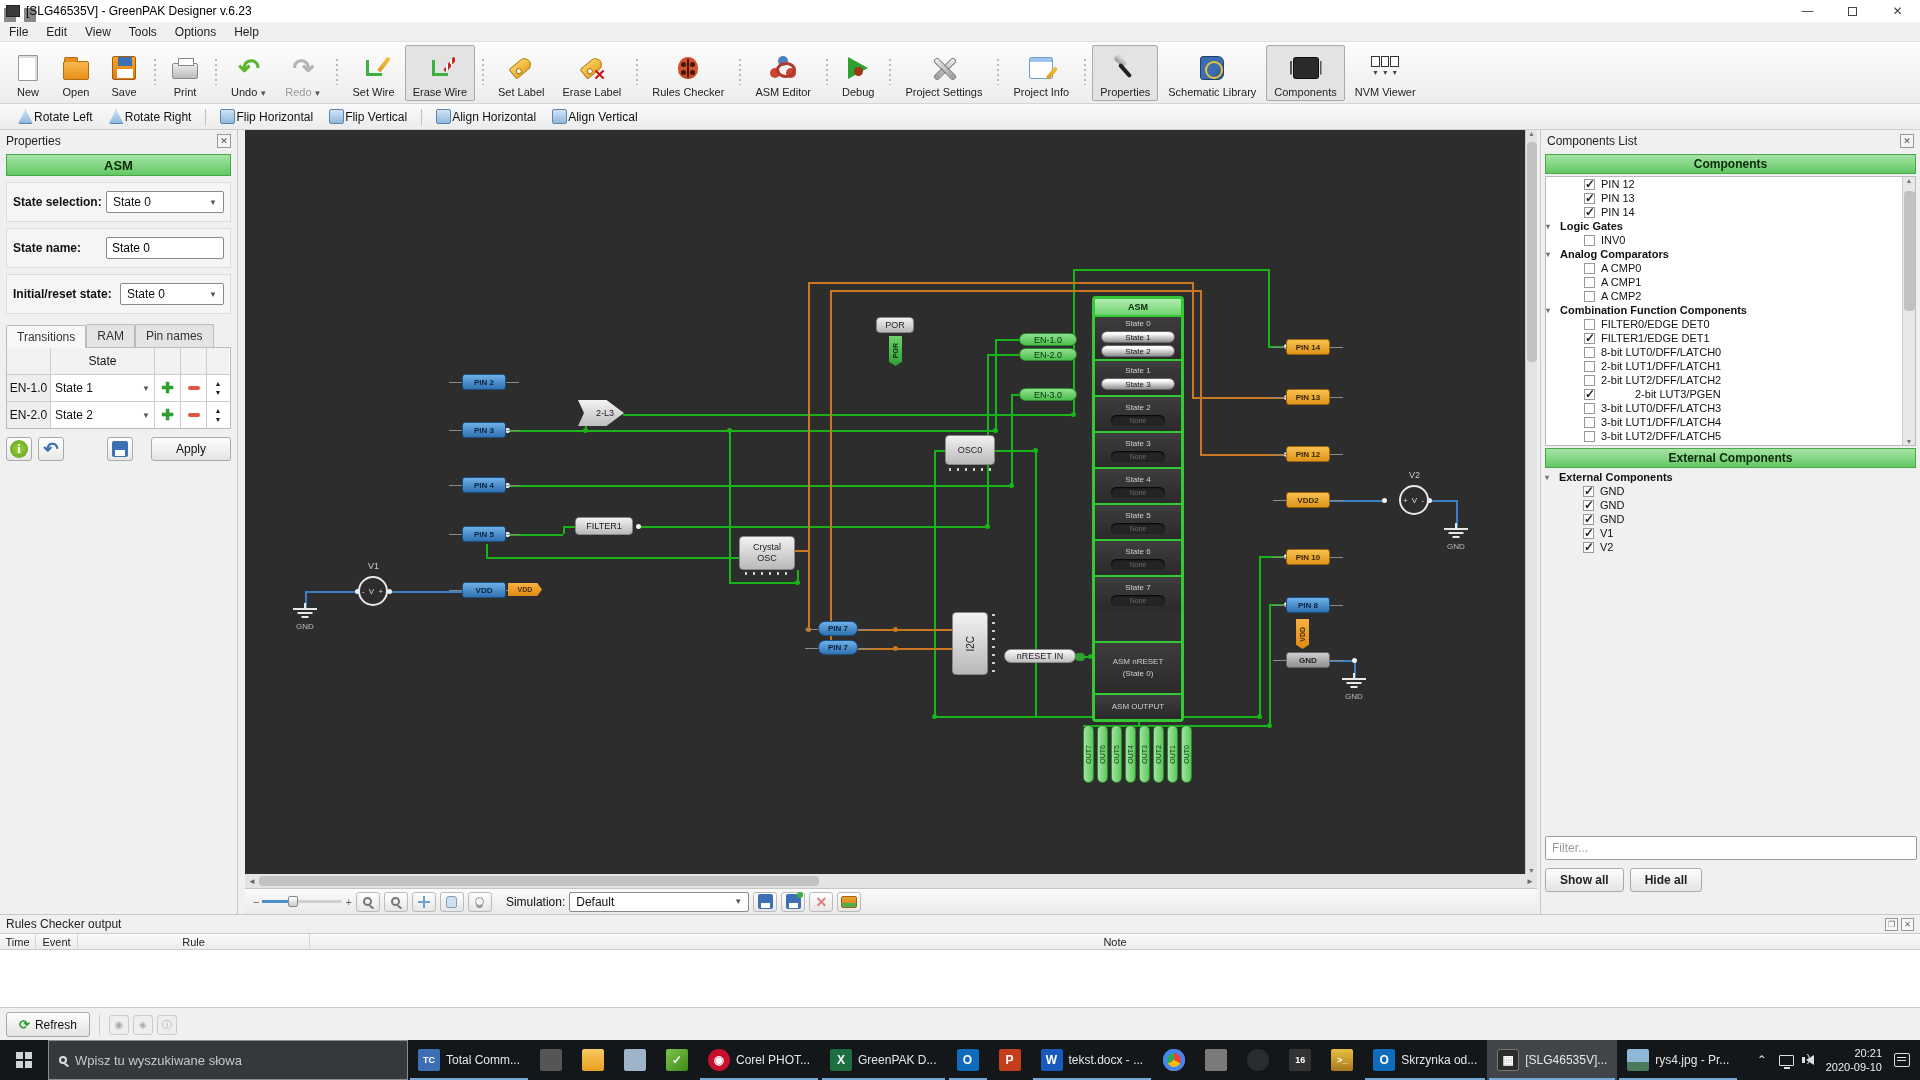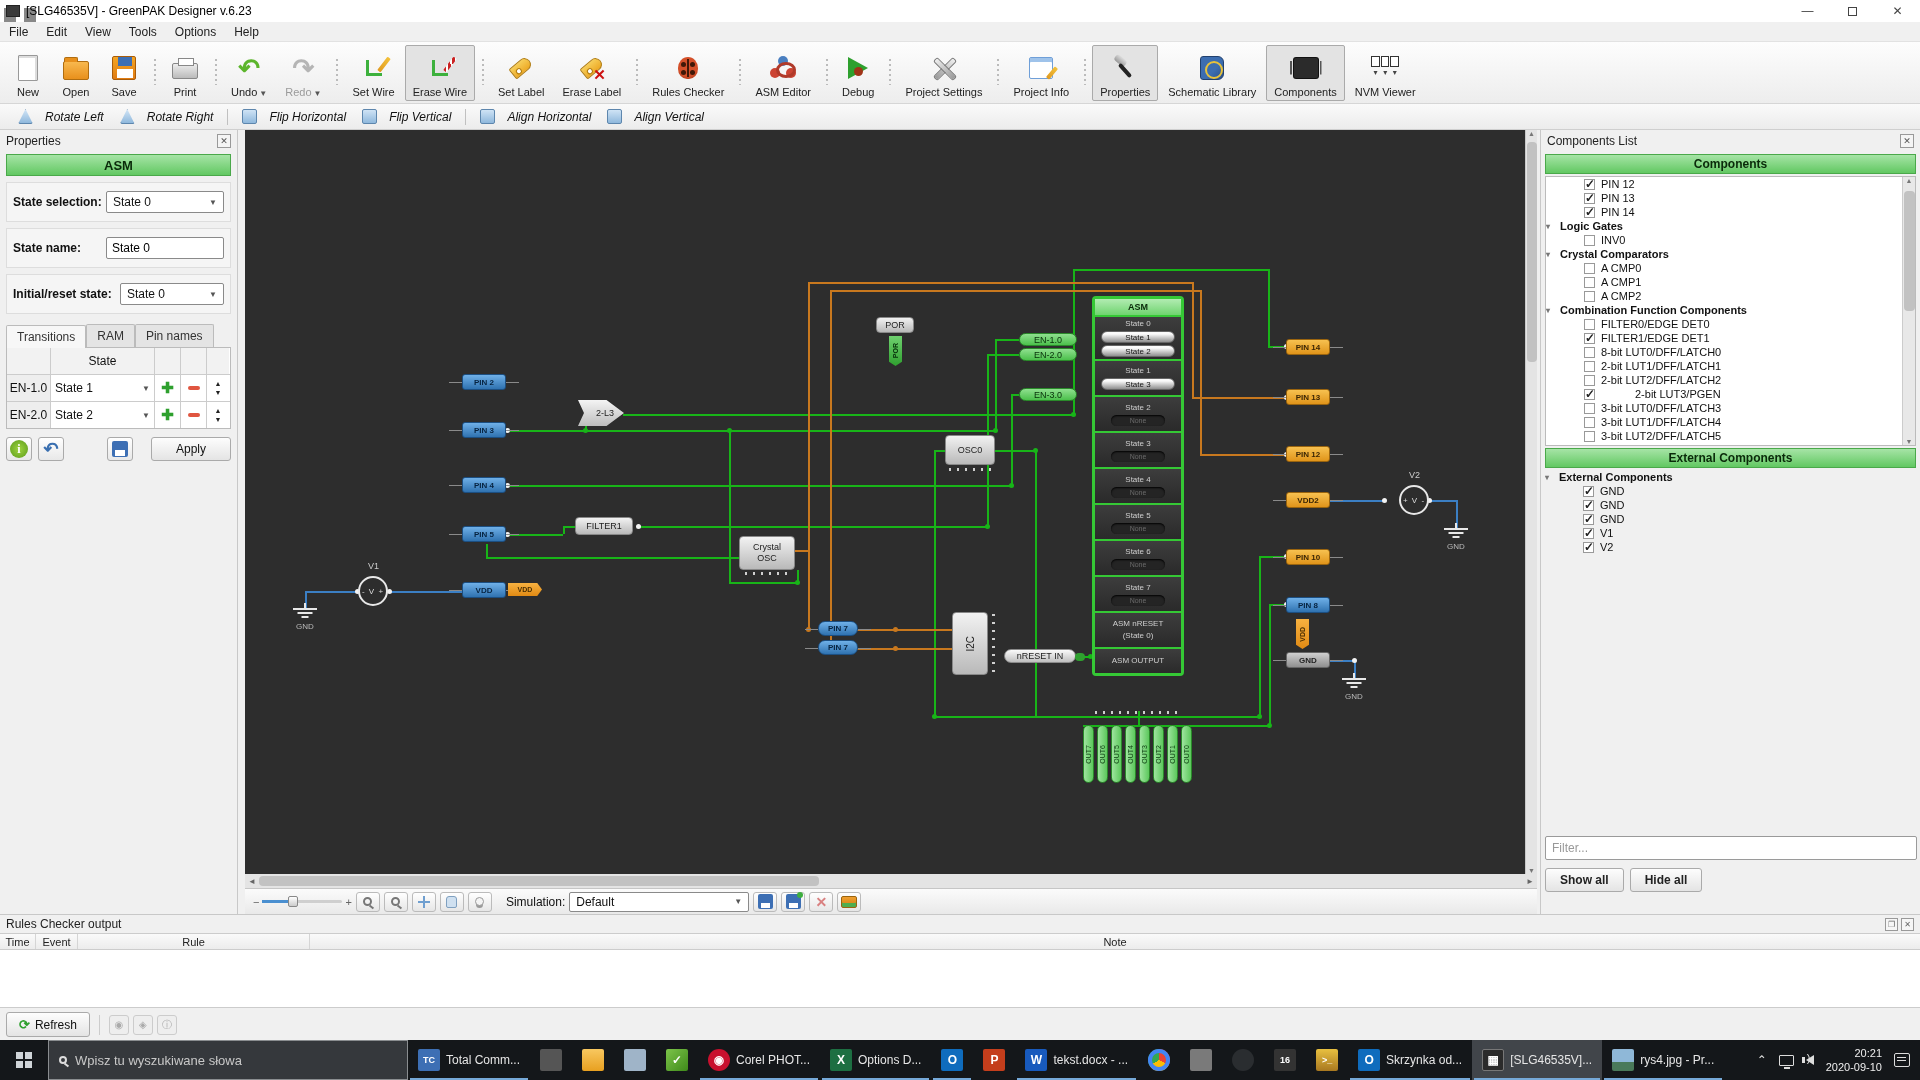--- a/index.html
+++ b/index.html
@@ -68,21 +68,21 @@
   .i-book { width:24px; height:24px; background:linear-gradient(135deg,#3c6db0 60%,#2a4f86); border:1px solid #21406e; border-radius:3px 6px 6px 3px; position:relative; }
   .i-book::before { content:""; position:absolute; left:4px; top:4px; width:14px; height:14px; border:2px solid #e8c23a; border-radius:50%; }
   .i-chip { width:24px; height:20px; background:#2b2b2b; border-radius:2px; position:relative; box-shadow:0 0 0 1px #111; }
   .i-chip::before { content:""; position:absolute; left:-4px; top:3px; width:32px; height:14px; background:repeating-linear-gradient(90deg,#555 0 2px,transparent 2px 5px); clip-path:polygon(0 0,4px 0,4px 100%,0 100%, 0 0, 100% 0, 100% 100%, calc(100% - 4px) 100%, calc(100% - 4px) 0); }
   .i-nvm { width:28px; height:24px; display:grid; grid-template-columns:repeat(3,1fr); gap:1px; }
   .i-nvm span { border:1px solid #333; background:#fff; height:11px; }
   .i-nvm .ar { border:none; background:none; color:#444; font-size:8px; line-height:8px; text-align:center; height:10px; }
 
   
   .toolbar2 { position:absolute; left:0; top:104px; width:1920px; height:26px; background:linear-gradient(#fafafa,#ececec); border-bottom:1px solid #cfcfcf; display:flex; align-items:center; padding-left:10px; }
-  .t2-btn { display:flex; align-items:center; gap:12px; padding:2px 8px; font-size:12px; color:#111;font-style:italic; }
+  .t2-btn { display:flex; align-items:center; gap:1px; padding:2px 8px; font-size:12px; color:#111; }
   .t2-ico { width:15px; height:15px; background:linear-gradient(#cfe3f5,#8fb8dc); border:1px solid #5d86ad; border-radius:2px; position:relative; }
   .t2-ico.tri { clip-path:polygon(0 100%,50% 0,100% 100%); }
   .t2-sep { width:1px; height:16px; background:#c0c0c0; margin:0 6px; }
 
   
   .props { position:absolute; left:0; top:130px; width:238px; height:784px; background:#f0f0f0; border-right:1px solid #c8c8c8; }
   .phead { height:22px; display:flex; align-items:center; justify-content:space-between; padding:0 6px; font-size:12px; color:#222; }
   .xbox { width:14px; height:14px; border:1px solid #999; background:#f4f4f4; color:#555; font-size:9px; display:flex; align-items:center; justify-content:center; }
   .greenbar { margin:2px 6px; height:22px; background:linear-gradient(#a6e4a6,#62c862); border:1px solid #4aa84a; display:flex; align-items:center; justify-content:center; font-weight:bold; font-size:13px; color:#0a2a0a; }
   .pfield { margin:6px 6px 0; background:#f5f5f5; border:1px solid #ddd; padding:8px 6px; display:flex; align-items:center; justify-content:space-between; }
@@ -694,21 +694,21 @@
             <div class="none-oval">None</div>
           </div>
           <div class="asm-sec" style="height: 36px;">
             <div class="sec-title">State 6</div>
             <div class="none-oval">None</div>
           </div>
           <div class="asm-sec" style="height: 36px;">
             <div class="sec-title">State 7</div>
             <div class="none-oval">None</div>
           </div>
-          <div class="asm-sec" style="height: 36px;">
+          <div class="asm-sec" style="height: 52px; margin-top: 30px;">
             <div class="sec-title">ASM nRESET</div>
             <div class="sec-title">(State 0)</div>
           </div>
           <div class="asm-sec" style="height: 26px;">
             <div class="sec-title">ASM OUTPUT</div>
           </div>
         </div>
         <div class="outpill" style="left: 838px; top: 595px;">
           <span>OUT7</span>
         </div>
@@ -803,21 +803,21 @@
         <div class="crow bold">
           <div class="tree-ar">▾</div>
           <div>Logic Gates</div>
         </div>
         <div class="crow" style="padding-left: 38px;">
           <div class="cb"></div>
           <div>INV0</div>
         </div>
         <div class="crow bold">
           <div class="tree-ar">▾</div>
-          <div>Crystal Comparators</div>
+          <div>Analog Comparators</div>
         </div>
         <div class="crow" style="padding-left: 38px;">
           <div class="cb"></div>
           <div>A CMP0</div>
         </div>
         <div class="crow" style="padding-left: 38px;">
           <div class="cb"></div>
           <div>A CMP1</div>
         </div>
         <div class="crow" style="padding-left: 38px; text-align: center;">
@@ -959,21 +959,21 @@
         </div>
         <div class="titem">
           <div class="ti" style="background: linear-gradient(135deg, rgb(124, 196, 74), rgb(63, 138, 26)); font-size: 12px;">✓</div>
         </div>
         <div class="titem running">
           <div class="ti" style="background: rgb(200, 16, 46); border-radius: 50%; font-size: 12px;">◉</div>
           <div>Corel PHOT...</div>
         </div>
         <div class="titem running">
           <div class="ti" style="background: rgb(29, 111, 66); font-size: 12px;">X</div>
-          <div>Options  D...</div>
+          <div>GreenPAK  D...</div>
         </div>
         <div class="titem running">
           <div class="ti" style="background: rgb(15, 108, 189); font-size: 12px;">O</div>
         </div>
         <div class="titem">
           <div class="ti" style="background: rgb(196, 62, 28); font-size: 12px;">P</div>
         </div>
         <div class="titem running">
           <div class="ti" style="background: rgb(24, 90, 189); font-size: 12px;">W</div>
           <div>tekst.docx - ...</div>

